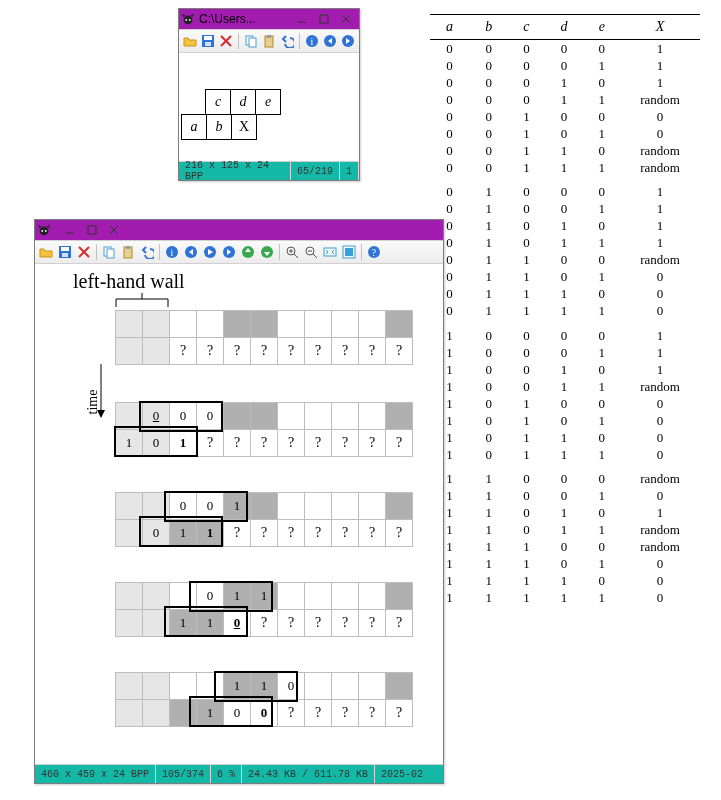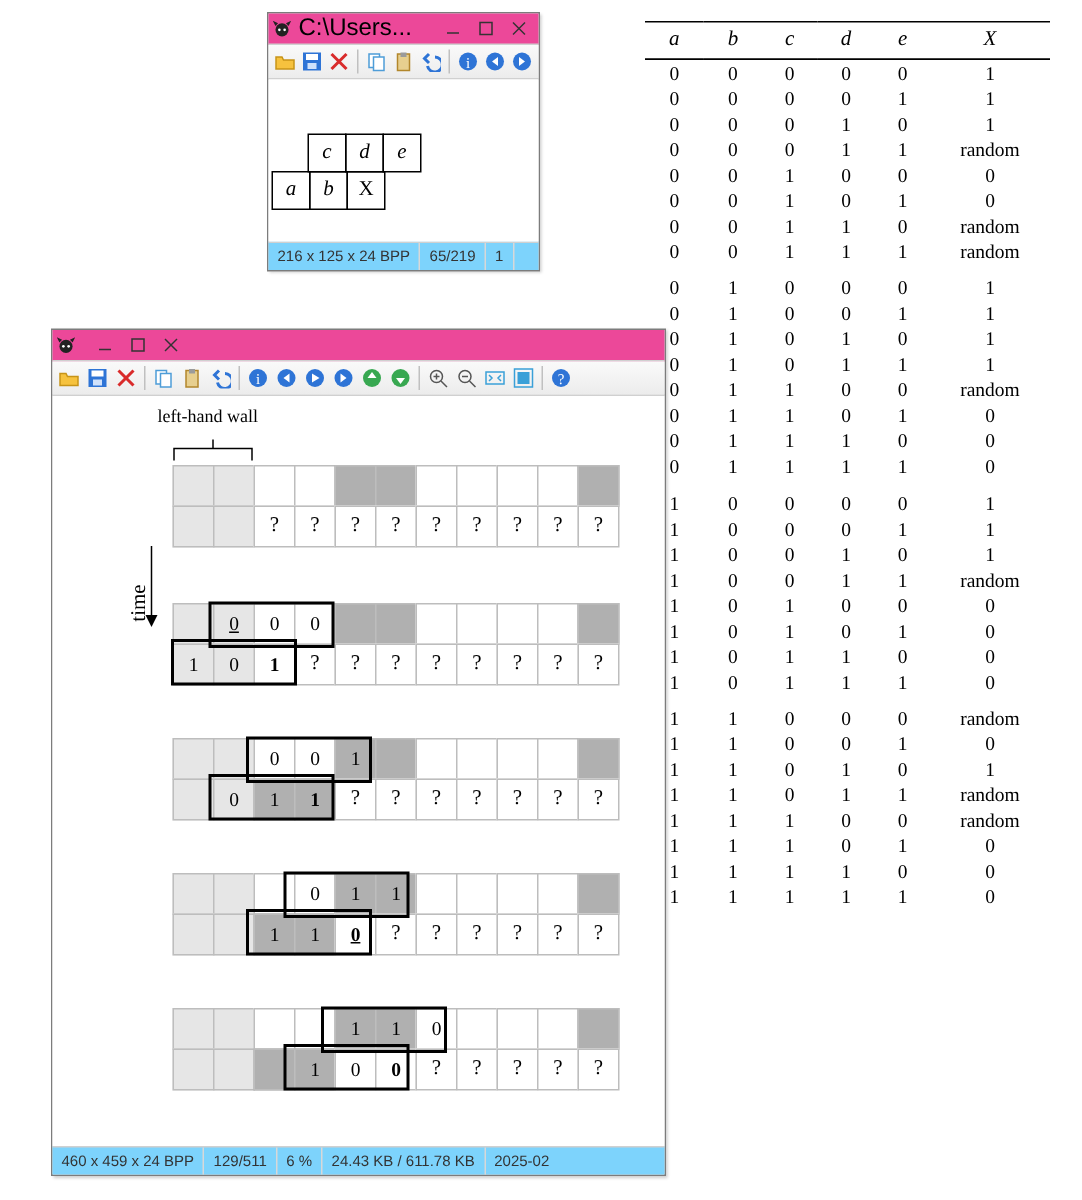--- a/index.html
+++ b/index.html
@@ -17,24 +17,24 @@
     position:absolute;
     background:#fff;
     border:1px solid #7c7c7c;
     box-shadow:1px 1px 2px rgba(0,0,0,.2);
   }
   .titlebar{
     height:20px;
     display:flex;
     align-items:center;
     font-family:"Segoe UI",sans-serif;
-    font-size:16px;
+    font-size:12px;
     padding:0 2px;
     border-bottom:1px solid #d0d0d0;
-    background:#ec4899;
+    background:#a21caf;
   }
   .titlebar .cat{
     width:14px;height:14px;margin-right:4px;flex:0 0 auto;
   }
   .titlebar .title{
     flex:1 1 auto;
     white-space:nowrap;
     overflow:hidden;
     text-overflow:ellipsis;
   }
@@ -58,22 +58,22 @@
   .tb-sep{width:1px;height:16px;background:#c0c0c0;margin:0 1px}
   .tb-ico{
     width:16px;height:16px;display:flex;align-items:center;justify-content:center;
   }
 
   .client{position:relative;background:#fff}
 
   .statusbar{
     height:18px;
     border-top:1px solid #d0d0d0;
-    background:#7dd3fc;
-    font-family:Liberation Sans, sans-serif;
+    background:#14b8a6;
+    font-family:Liberation Mono, monospace;
     font-size:10px;
     color:#333;
     display:flex;align-items:center;
   }
   .statusbar .cell{padding:0 6px;border-right:1px solid #d8d8d8;height:100%;display:flex;align-items:center}
 
   
   #win1{left:178px;top:8px;width:180px}
   #win1 .client{height:108px}
 
@@ -90,22 +90,21 @@
   }
   .cellbox:first-child{margin-left:0}
   .abcde .row:nth-child(2){margin-top:-1px;margin-left:-24px}
 
   
   #win2{left:34px;top:219px;width:408px}
   #win2 .client{height:500px}
 
   .heading{
     font-family:"Times New Roman",serif;
-    font-size:12px;
-    margin-left:32px;
+    font-size:20px;
   }
 
   
   .strip{display:inline-block}
   .strip .row{display:flex}
   .gc{
     width:26px;height:26px;
     border:1px solid #bdbdbd;
     margin-left:-1px;margin-top:-1px;
     background:#fff;
@@ -587,21 +586,21 @@
           <div class="gc q">?</div>
       </div>
     </div>
     <div class="frame" style="left:179px;top:407px;width:80px;height:27px"></div>
     <div class="frame" style="left:154px;top:432px;width:80px;height:27px"></div>
 
   </div>
 
   <div class="statusbar">
     <div class="cell">460 x 459 x 24 BPP</div>
-    <div class="cell">129/511</div>
+    <div class="cell">105/374</div>
     <div class="cell">6 %</div>
     <div class="cell">24.43 KB / 611.78 KB</div>
     <div class="cell" style="border-right:none">2025-02</div>
   </div>
 </div>
 
 <div id="truth">
   <table>
     <thead>
         <tr id="tt-head">

